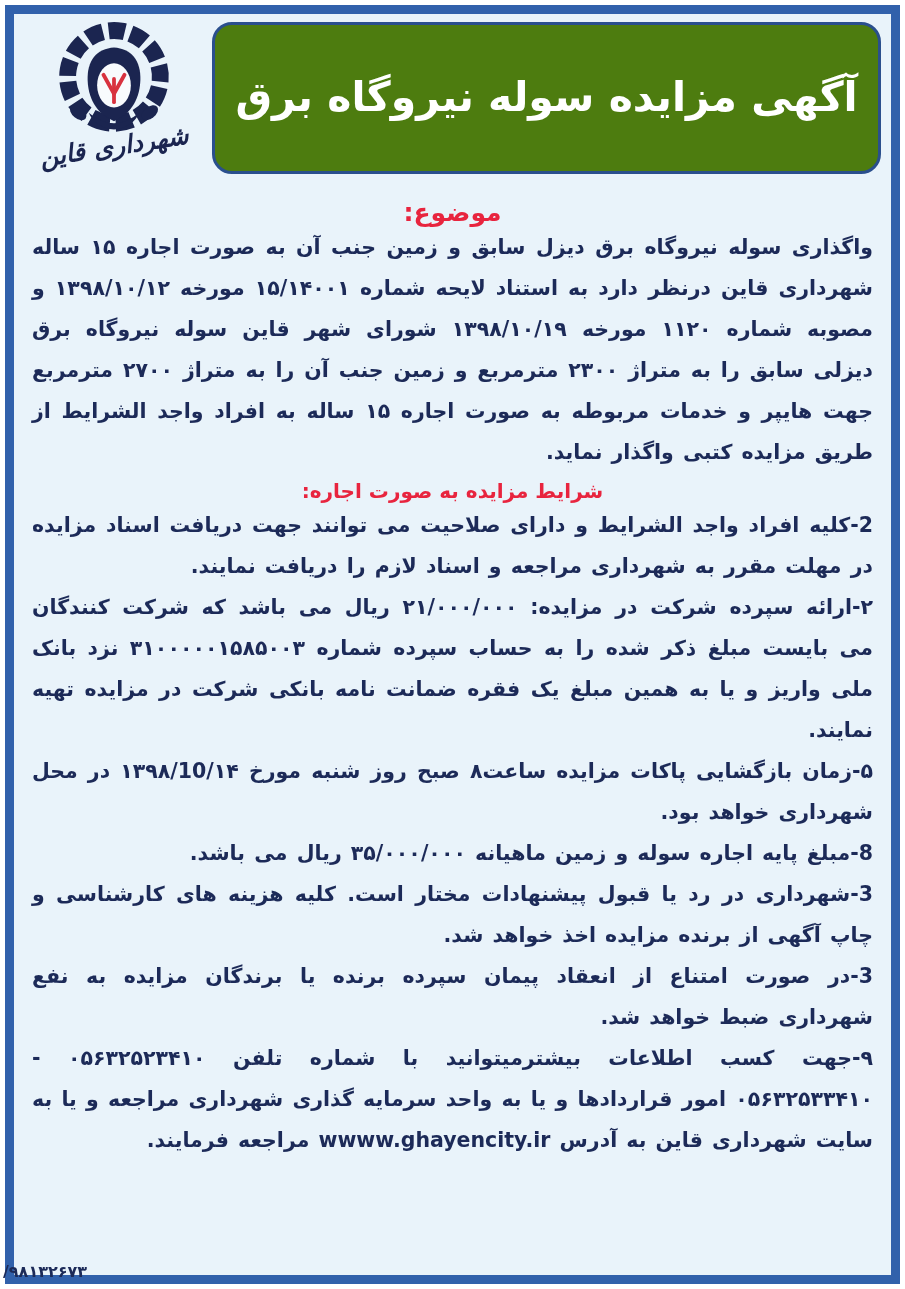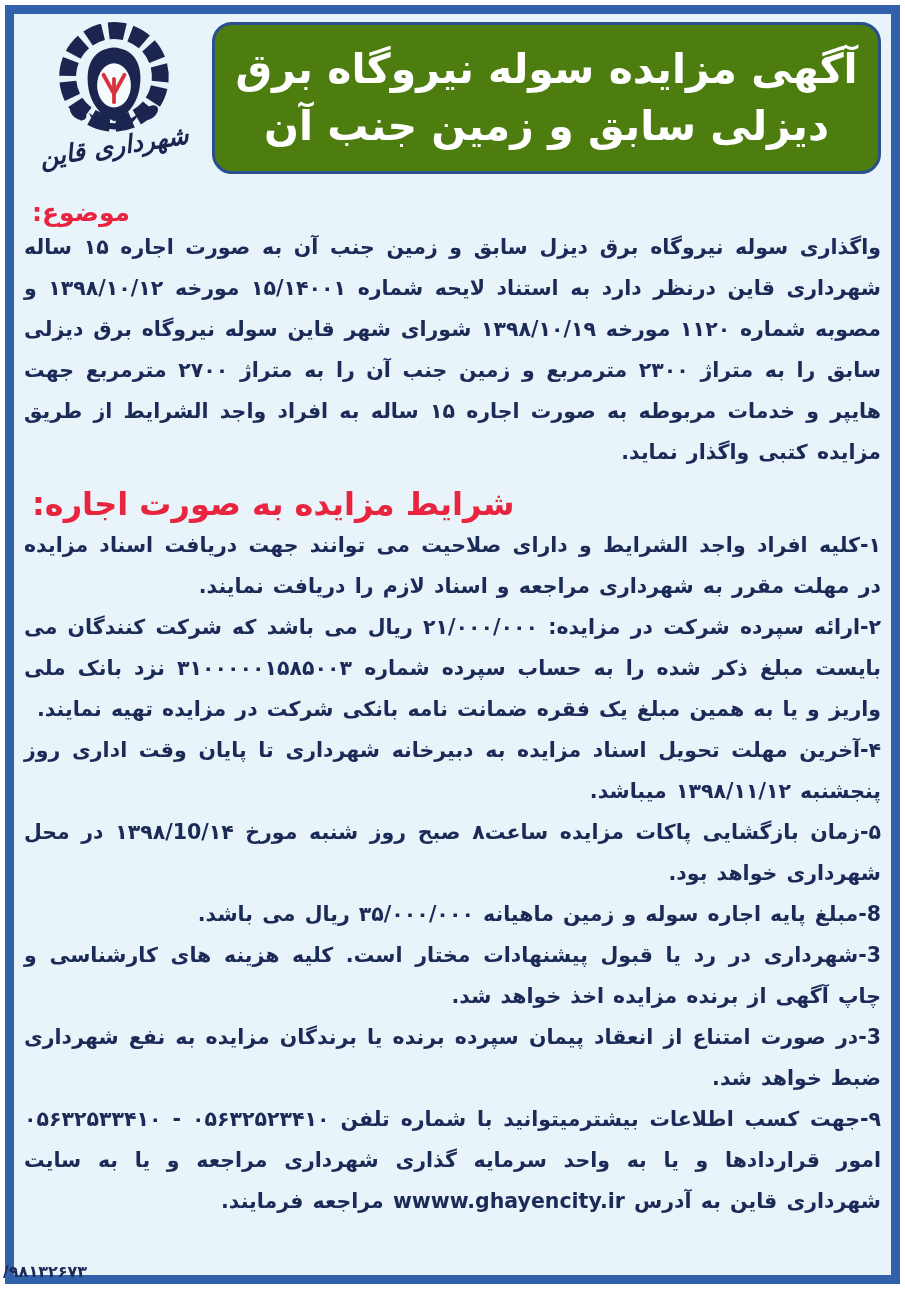--- a/index.html
+++ b/index.html
@@ -17,25 +17,25 @@
     font-family:"DejaVu Serif",serif;font-style:italic;font-weight:bold;
     font-size:25px;color:#1b2550;transform:rotate(-9deg);margin-top:-10px;
   }
   .title-box{
     position:absolute;right:2px;left:190px;top:2px;height:146px;
     background:#4d7c0f;border:3px solid #2a4f8d;border-radius:20px;
     display:flex;flex-direction:column;justify-content:center;align-items:center;
     gap:4px;color:#ffffff;
   }
   .title-line{font-size:41px;font-weight:bold;line-height:1.3;white-space:nowrap;}
-  .red-heading{color:#e8243e;font-weight:bold;font-size:25px;margin:2px 18px 0;text-align:left;}
-  .red-heading.big{font-size:32px;margin-top:12px;margin-bottom:2px;}
+  .red-heading{color:#e8243e;font-weight:bold;font-size:25px;margin:2px 18px 0;text-align:center;}
+  .red-heading.big{font-size:20px;margin-top:6px;margin-bottom:2px;}
   .body-text{
     color:#1c2a58;font-weight:bold;font-size:20.5px;line-height:2.0;
-    text-align:justify;margin:0 10px;word-spacing:2px;
+    text-align:justify;margin:0 18px;word-spacing:2px;
   }
   .ref-number{
     position:absolute;left:3px;bottom:8px;z-index:5;direction:ltr;
     font-size:16px;font-weight:bold;color:#1c2a58;
   }
 </style>
 </head>
 <body>
 
 <div class="page-frame">
@@ -56,34 +56,32 @@
           <path d="M36,88 Q60,108 84,88 Q78,102 60,104 Q42,102 36,88 Z" fill="#1b2550"></path>
           <ellipse cx="26" cy="88" rx="9" ry="5.5" transform="rotate(38 26 88)" fill="#1b2550"></ellipse>
           <ellipse cx="94" cy="88" rx="9" ry="5.5" transform="rotate(-38 94 88)" fill="#1b2550"></ellipse>
         </svg>
       </span>
       <div class="logo-name">شهرداری قاین</div>
     </div>
 
     <div class="title-box">
       <div class="title-line">آگهی مزایده سوله نیروگاه برق</div>
-      <div class="title-line">دیزلی سابق و زمین جنب آن</div>
     </div>
 
   </div>
 
   <div class="red-heading">موضوع:</div>
 
   <p class="body-text">واگذاری سوله نیروگاه برق دیزل سابق و زمین جنب آن به صورت اجاره ۱۵ ساله شهرداری قاین درنظر دارد به استناد لایحه شماره ۱۵/۱۴۰۰۱ مورخه ۱۳۹۸/۱۰/۱۲ و مصوبه شماره ۱۱۲۰ مورخه ۱۳۹۸/۱۰/۱۹ شورای شهر قاین سوله نیروگاه برق دیزلی سابق را به متراژ ۲۳۰۰ مترمربع و زمین جنب آن را به متراژ ۲۷۰۰ مترمربع جهت هایپر و خدمات مربوطه به صورت اجاره ۱۵ ساله به افراد واجد الشرایط از طریق مزایده کتبی واگذار نماید.</p>
 
   <div class="red-heading big">شرایط مزایده به صورت اجاره:</div>
 
-  <p class="body-text">۱-کلیه افراد واجد الشرایط و دارای صلاحیت می توانند جهت دریافت اسناد مزایده در مهلت مقرر به شهرداری مراجعه و اسناد لازم را دریافت نمایند.</p>
+  <p class="body-text">2-کلیه افراد واجد الشرایط و دارای صلاحیت می توانند جهت دریافت اسناد مزایده در مهلت مقرر به شهرداری مراجعه و اسناد لازم را دریافت نمایند.</p>
   <p class="body-text">۲-ارائه سپرده شرکت در مزایده: ۲۱/۰۰۰/۰۰۰ ریال می باشد که شرکت کنندگان می بایست مبلغ ذکر شده را به حساب سپرده شماره ۳۱۰۰۰۰۰۱۵۸۵۰۰۳ نزد بانک ملی واریز و یا به همین مبلغ یک فقره ضمانت نامه بانکی شرکت در مزایده تهیه نمایند.</p>
-  <p class="body-text">۴-آخرین مهلت تحویل اسناد مزایده به دبیرخانه شهرداری تا پایان وقت اداری روز پنجشنبه ۱۳۹۸/۱۱/۱۲ میباشد.</p>
   <p class="body-text">۵-زمان بازگشایی پاکات مزایده ساعت۸ صبح روز شنبه مورخ ۱۳۹۸/10/۱۴ در محل شهرداری خواهد بود.</p>
   <p class="body-text">8-مبلغ پایه اجاره سوله و زمین ماهیانه ۳۵/۰۰۰/۰۰۰ ریال می باشد.</p>
   <p class="body-text">3-شهرداری در رد یا قبول پیشنهادات مختار است. کلیه هزینه های کارشناسی و چاپ آگهی از برنده مزایده اخذ خواهد شد.</p>
   <p class="body-text">3-در صورت امتناع از انعقاد پیمان سپرده برنده یا برندگان مزایده به نفع شهرداری ضبط خواهد شد.</p>
   <p class="body-text">۹-جهت کسب اطلاعات بیشترمیتوانید با شماره تلفن ۰۵۶۳۲۵۲۳۴۱۰ - ۰۵۶۳۲۵۳۳۴۱۰ امور قراردادها و یا به واحد سرمایه گذاری شهرداری مراجعه و یا به سایت شهرداری قاین به آدرس wwww.ghayencity.ir مراجعه فرمایند.</p>
 
 </div>
 
 <div class="ref-number">/۹۸۱۳۲۶۷۳</div>
 

